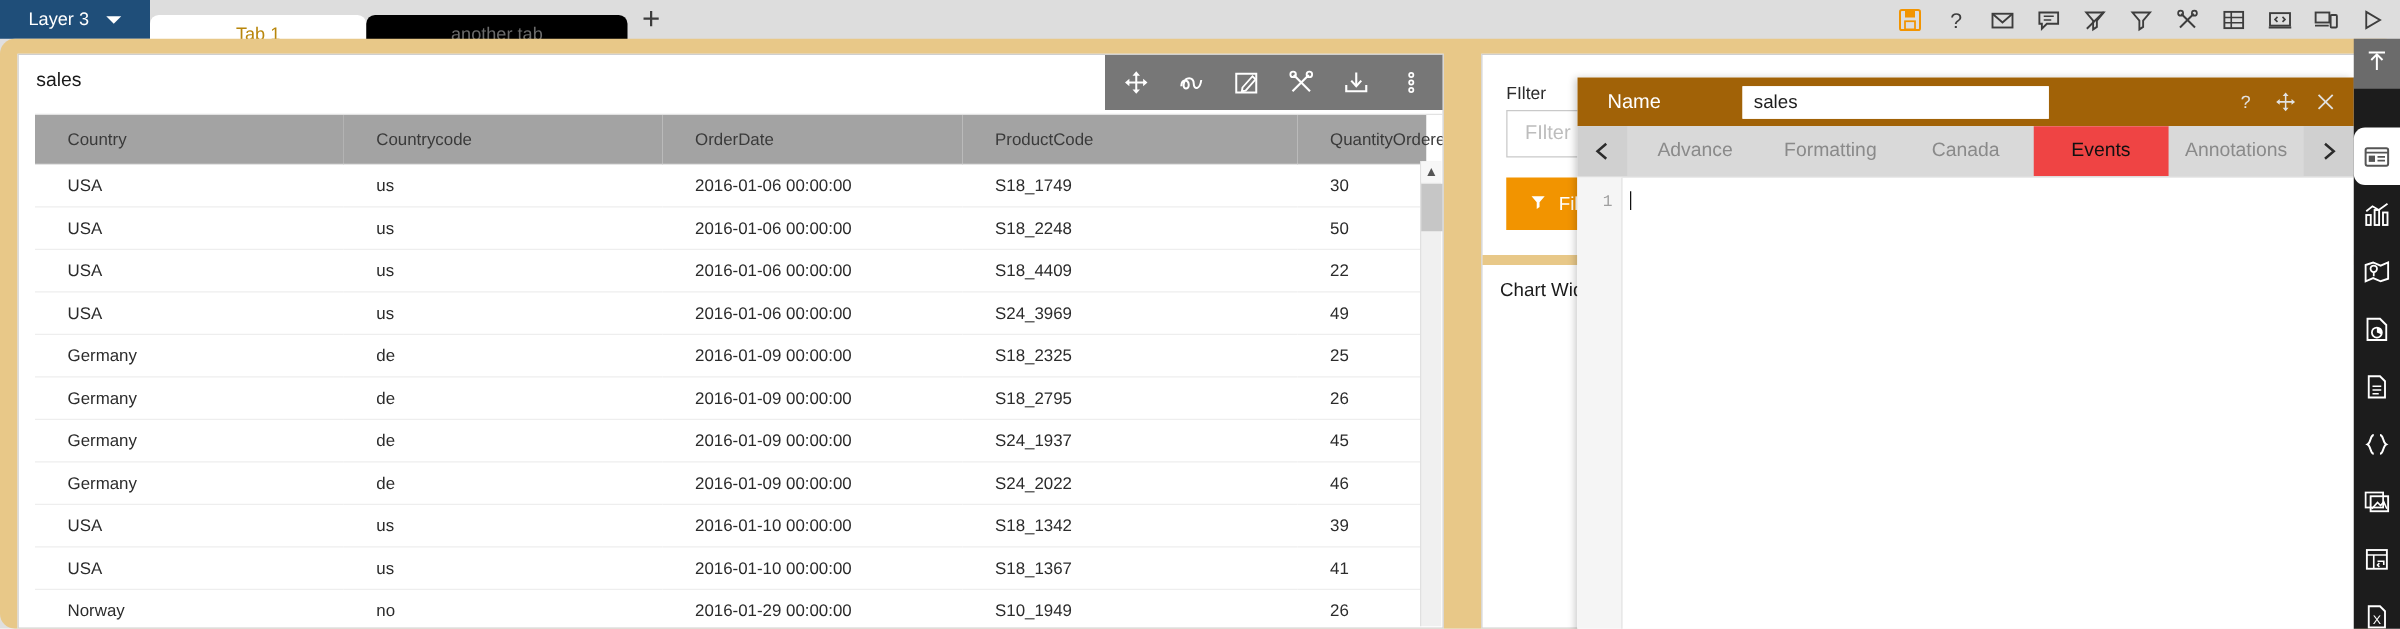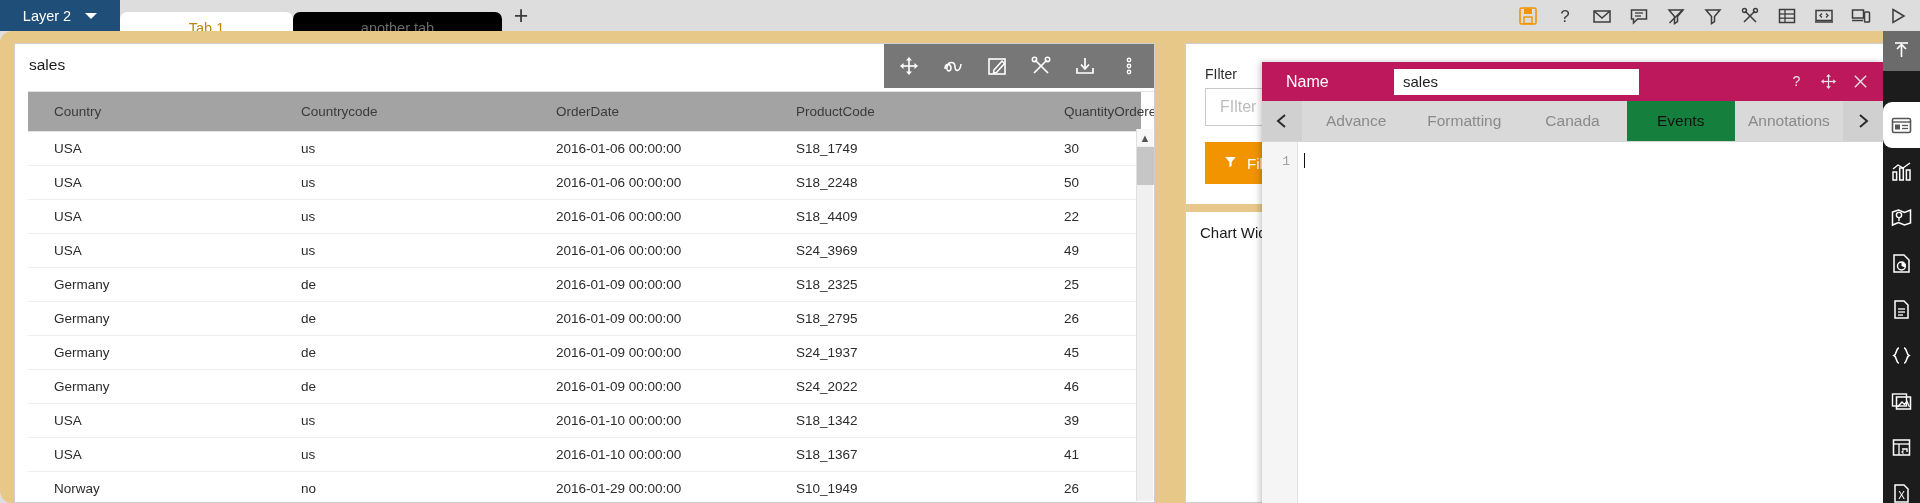--- a/index.html
+++ b/index.html
@@ -137,21 +137,21 @@
   .cat-labels div { height: 25.5px; line-height: 25.5px; white-space: nowrap; }
 
   
   .overlay {
     position: absolute; left: 1262px; top: 31px;
     width: 621px; height: 472px;
     background: #ffffff; box-shadow: -2px 0 6px rgba(0,0,0,.22);
   }
   .ov-header {
     position: absolute; left: 0; top: 0; width: 621px; height: 39px;
-    background: #be185d; display: flex; align-items: center;
+    background: #a16207; display: flex; align-items: center;
   }
   .ov-name-label { color: #ffffff; font-size: 16px; margin-left: 24px; width: 108px; }
   .ov-name-input {
     width: 245px; height: 26px; background: #ffffff; border: 1px solid #ffffff;
     font-size: 15px; color: #1c1c1c; padding-left: 8px;
     display: flex; align-items: center;
   }
   .ov-head-icons {
     position: absolute; right: 14px; top: 0; height: 39px;
     display: flex; align-items: center; gap: 15px;
@@ -163,21 +163,21 @@
     background: #d9d9d9; display: flex; align-items: stretch; justify-content: center;
   }
   .ov-arrow {
     width: 40px; display: flex; align-items: center; justify-content: center;
     background: #d0d0d0; color: #2b2b2b;
   }
   .ov-tab {
     flex: 1; display: flex; align-items: center; justify-content: center;
     font-size: 15.5px; color: #8a8a8a; background: #d9d9d9;
   }
-  .ov-tab.active { background: #15803d; color: #111111; }
+  .ov-tab.active { background: #ef4444; color: #111111; }
   .ov-tab.clipped { overflow: hidden; }
 
   .ov-editor {
     position: absolute; left: 0; top: 79px; width: 621px; bottom: 0;
     background: #ffffff; border-top: 1px solid #d5d5d5;
     display: flex;
   }
   .gutter {
     width: 36px; background: #f5f5f5; border-right: 1px solid #e3e3e3;
     padding-top: 12px; text-align: right; padding-right: 7px;
@@ -207,21 +207,21 @@
     border-bottom-left-radius: 9px; }
   .rail-item .ri { width: 21px; height: 21px; display: block; }
 </style>
 </head>
 <body>
 
 <div id="app">
 
   <div class="topbar">
     <div class="layer-btn">
-      <span>Layer 2</span>
+      <span>Layer 3</span>
       <span class="layer-caret"></span>
     </div>
 
     <div class="tab tab-1 active">
       <span>Tab 1</span>
     </div>
     <div class="tab tab-2 inactive">
       <span>another tab</span>
     </div>
     <div class="add-tab">

